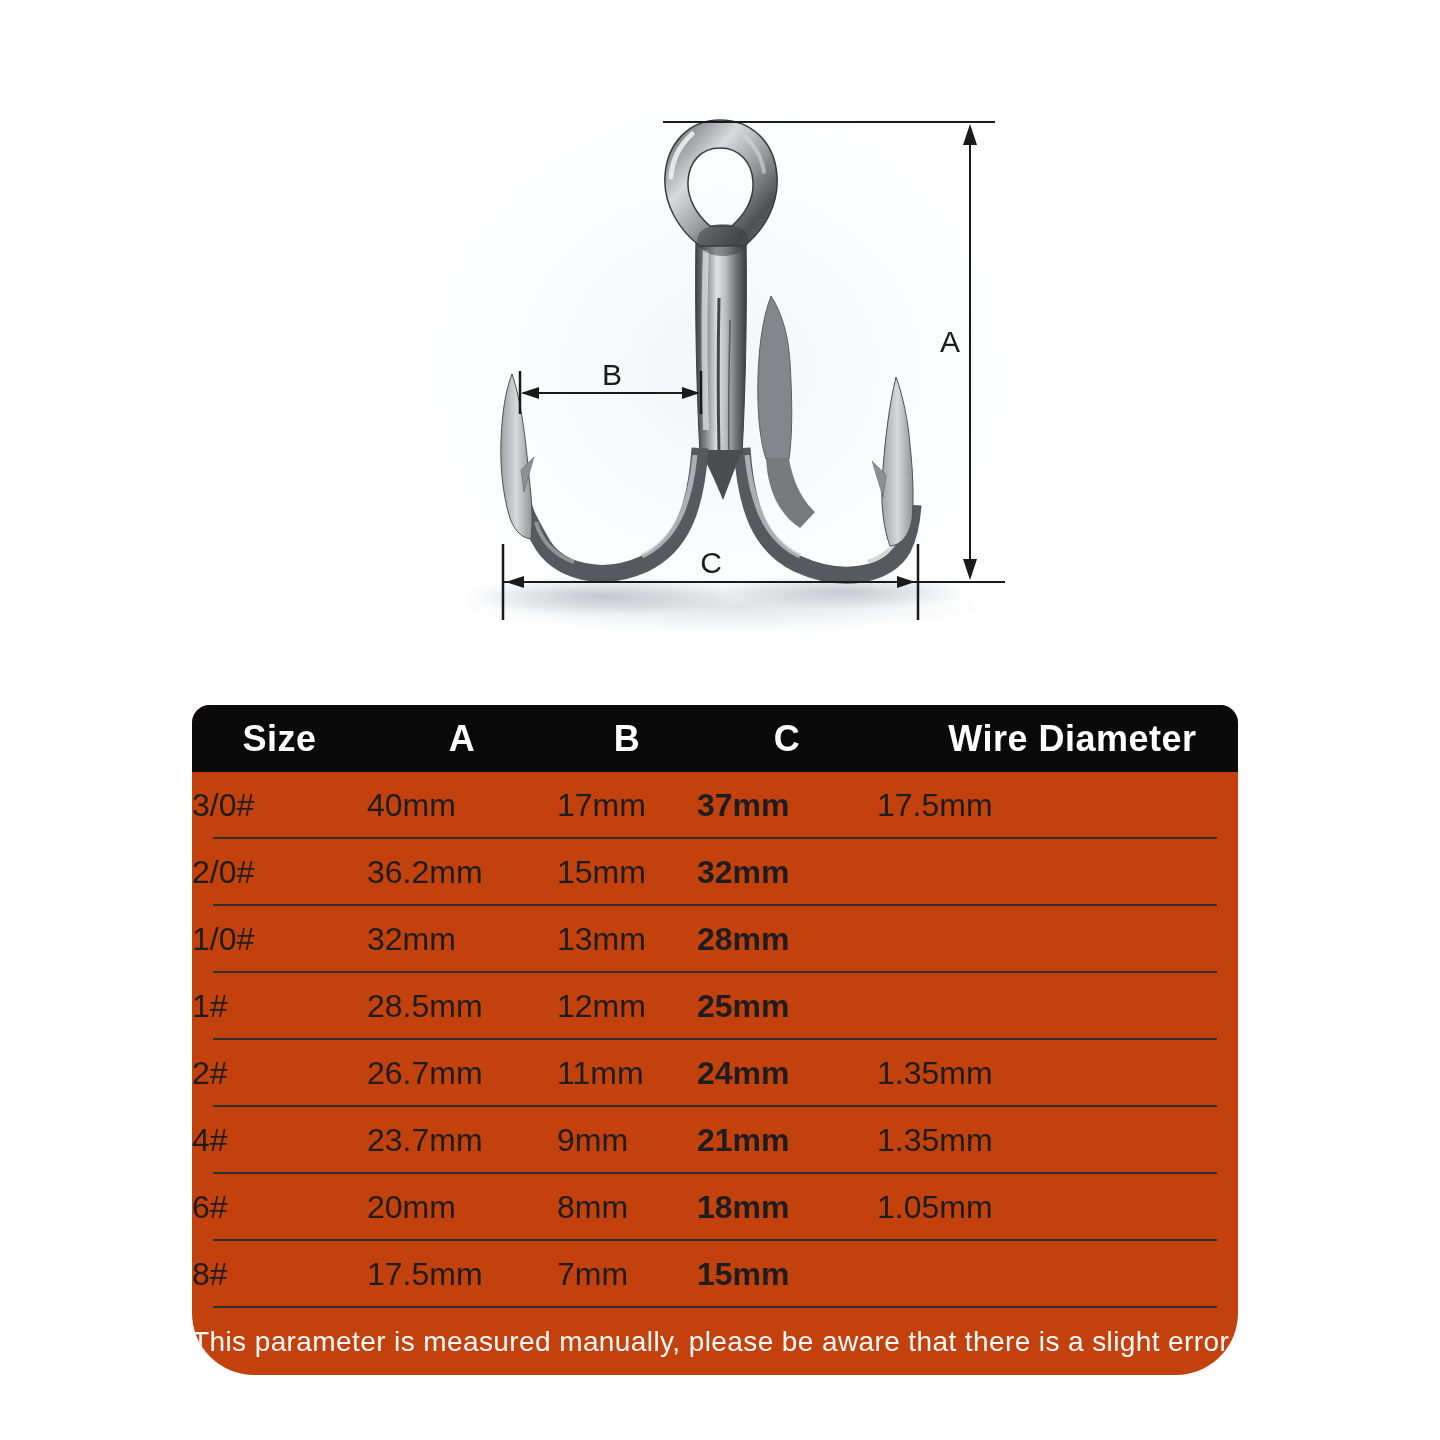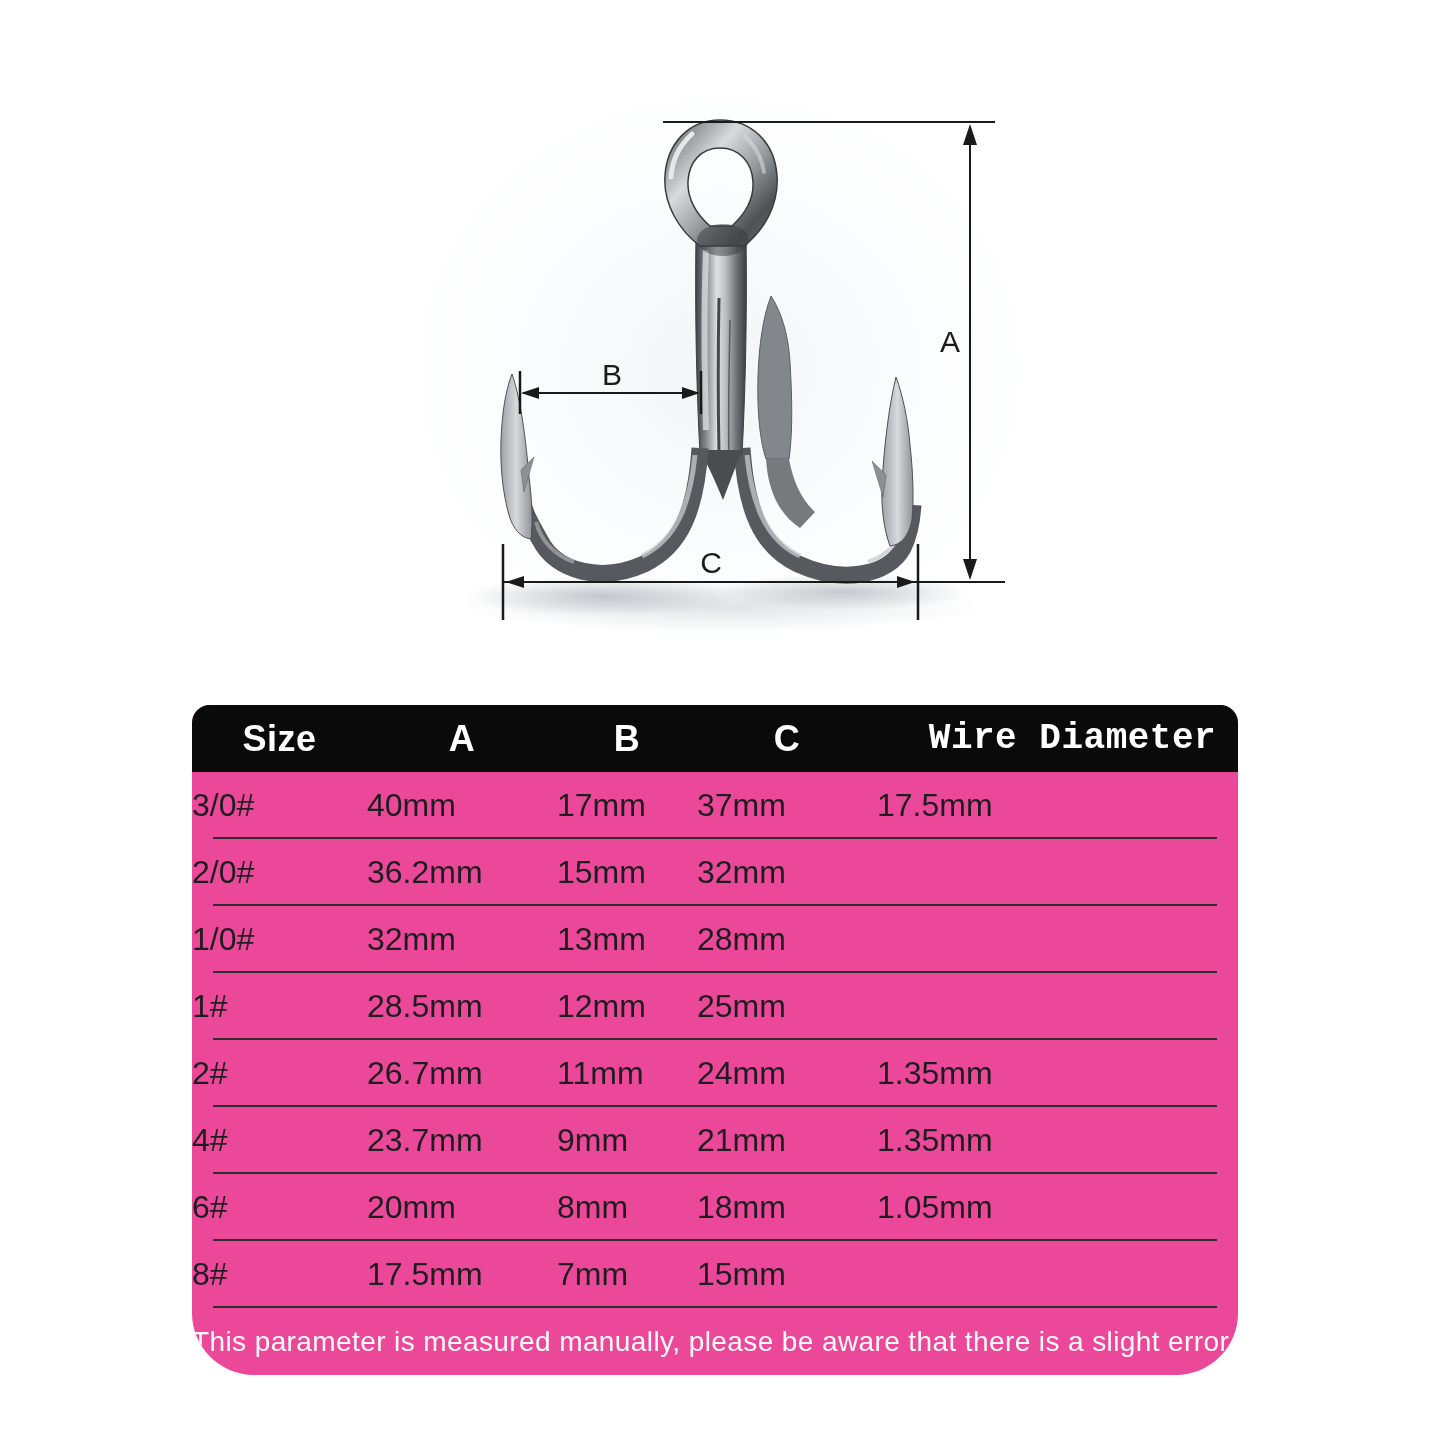--- a/index.html
+++ b/index.html
@@ -13,45 +13,45 @@
   
   .photo-bg {
     position:absolute; left:390px; top:70px; width:660px; height:600px;
     background:radial-gradient(closest-side, #f3f5f8 0%, #fbfcfd 60%, #ffffff 100%);
   }
   .hook-svg { position:absolute; left:0; top:0; width:1440px; height:700px; display:block; }
 
   
   .spec-table {
     position:absolute; left:192px; top:705px; width:1046px;
-    background:#ec4899;
+    background:#c2410c;
     border-radius:18px 18px 62px 62px;
     overflow:hidden;
   }
   .thead {
     height:67px; background:#0a0a0a; color:#ffffff;
     display:grid; grid-template-columns:175px 190px 140px 180px 361px;
     align-items:center; font-size:36px; font-weight:600;
   }
   .hc { text-align:center; letter-spacing:0.5px; }
-  .hc.h5 { padding-left:30px;font-family:Liberation Mono, monospace; }
+  .hc.h5 { padding-left:30px; }
   .trow {
     height:67px; position:relative;
     display:grid; grid-template-columns:175px 190px 140px 180px 361px;
     align-items:center; font-size:32px; color:#1d1d1f;
   }
   .trow::after {
     content:""; position:absolute; left:21px; right:21px; bottom:0;
     height:2px; background:#2f2f2f;
   }
   .td { white-space:nowrap; }
   .td.c1 { padding-right:45px; }
   .td.c2 { padding-right:42px; }
   .td.c3 { padding-right:24px; }
-  .td.c4 { padding-right:27px; }
+  .td.c4 { padding-right:27px;font-weight:bold; }
   .td.c5 { padding-right:98px; }
   .tfoot {
     height:67px; display:flex; align-items:center; justify-content:flex-start;
     color:#fafafa; font-size:28px; letter-spacing:0.4px;
   }
 
   .dim-label { font-size:30px; fill:#1a1a1a; font-family:"Liberation Sans",sans-serif; }
 </style>
 </head>
 <body>

